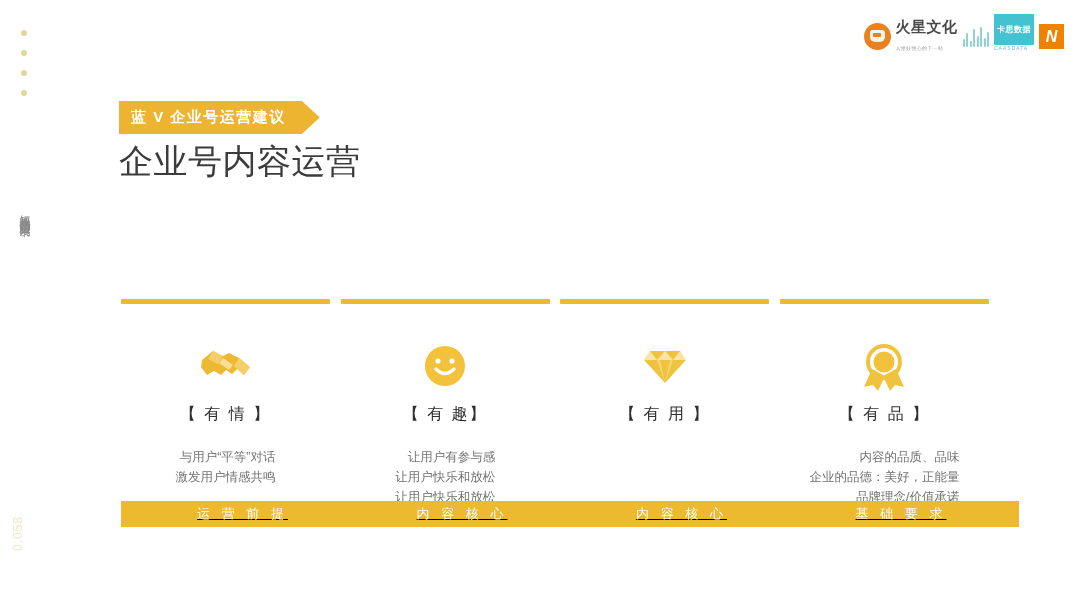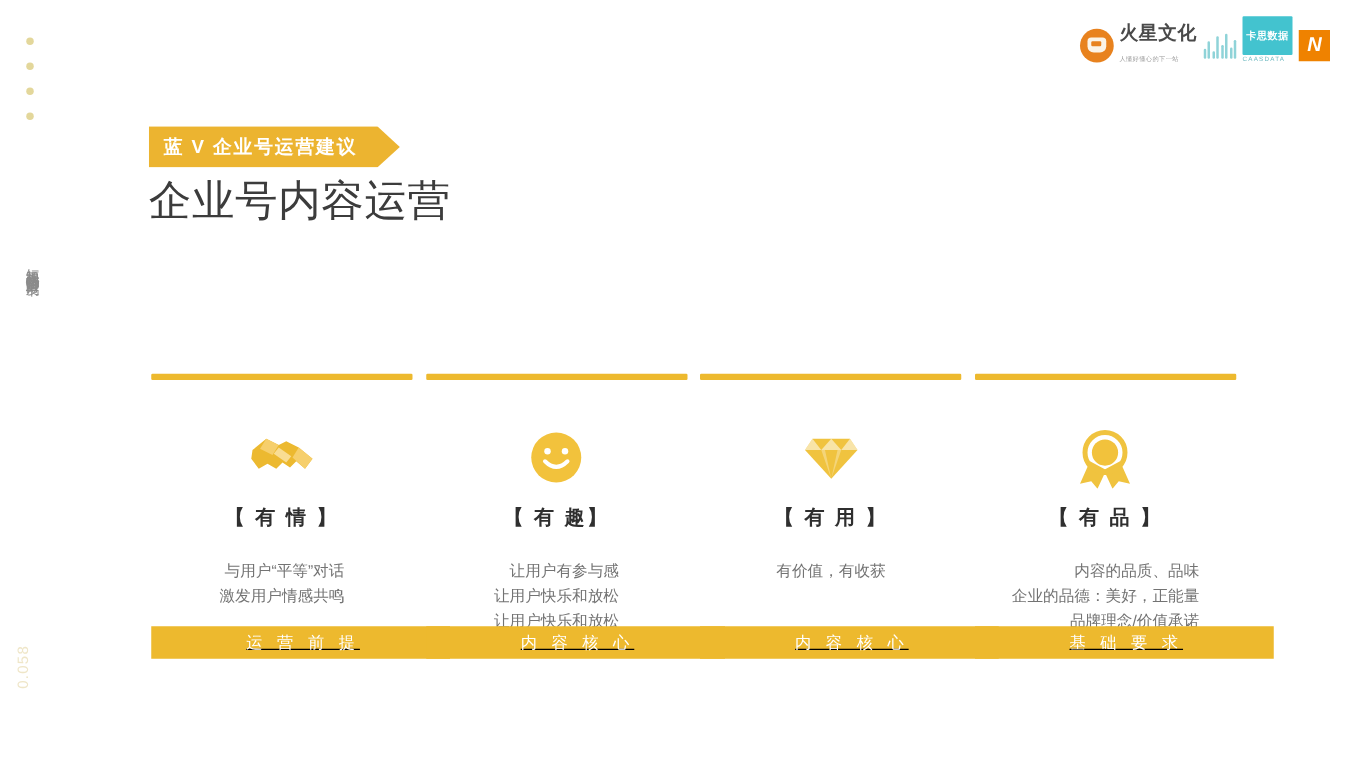--- a/index.html
+++ b/index.html
@@ -220,21 +220,21 @@
   .card-icon {
     height: 56px;
     margin-top: 34px;
     display: flex;
     align-items: center;
     justify-content: center;
   }
   .card-heading {
     margin-top: 10px;
     font-size: 16px;
-    font-weight: bold;
+    font-weight: normal;
     color: #2f2f2f;
     letter-spacing: 2px;
     white-space: nowrap;
   }
   .card-desc {
     margin-top: 22px;
     font-size: 12.5px;
     line-height: 20px;
     color: #737373;
     text-align: right;
@@ -374,21 +374,20 @@
           <path d="M8 5 L38 5 L44 14 L23 37 L2 14 Z" fill="#f0c33f"></path>
           <path d="M8 5 L15 14 L2 14 Z" fill="#ffffff" opacity=".55"></path>
           <path d="M38 5 L44 14 L31 14 Z" fill="#ffffff" opacity=".55"></path>
           <path d="M15 14 L23 5 L31 14 Z" fill="#ffffff" opacity=".55"></path>
           <path d="M15 14 L23 37 L18 14 Z" fill="#ffffff" opacity=".3"></path>
           <path d="M31 14 L23 37 L28 14 Z" fill="#ffffff" opacity=".3"></path>
         </svg>
       </div>
       <div class="card-heading">【 有 用 】</div>
       <div class="card-desc">
-        <div>有价值，有收获</div>
       </div>
     </div>
 
     <div class="card">
       <div class="card-toprule"></div>
       <div class="card-icon">
         <svg width="46" height="50" viewBox="0 0 46 50" aria-hidden="true">
           <path d="M11 28 L3 46 L12 44 L17 50 L24 35 Z" fill="#f0c33f"></path>
           <path d="M35 28 L43 46 L34 44 L29 50 L22 35 Z" fill="#f0c33f"></path>
           <circle cx="23" cy="21" r="16" fill="none" stroke="#f0c33f" stroke-width="4"></circle>

